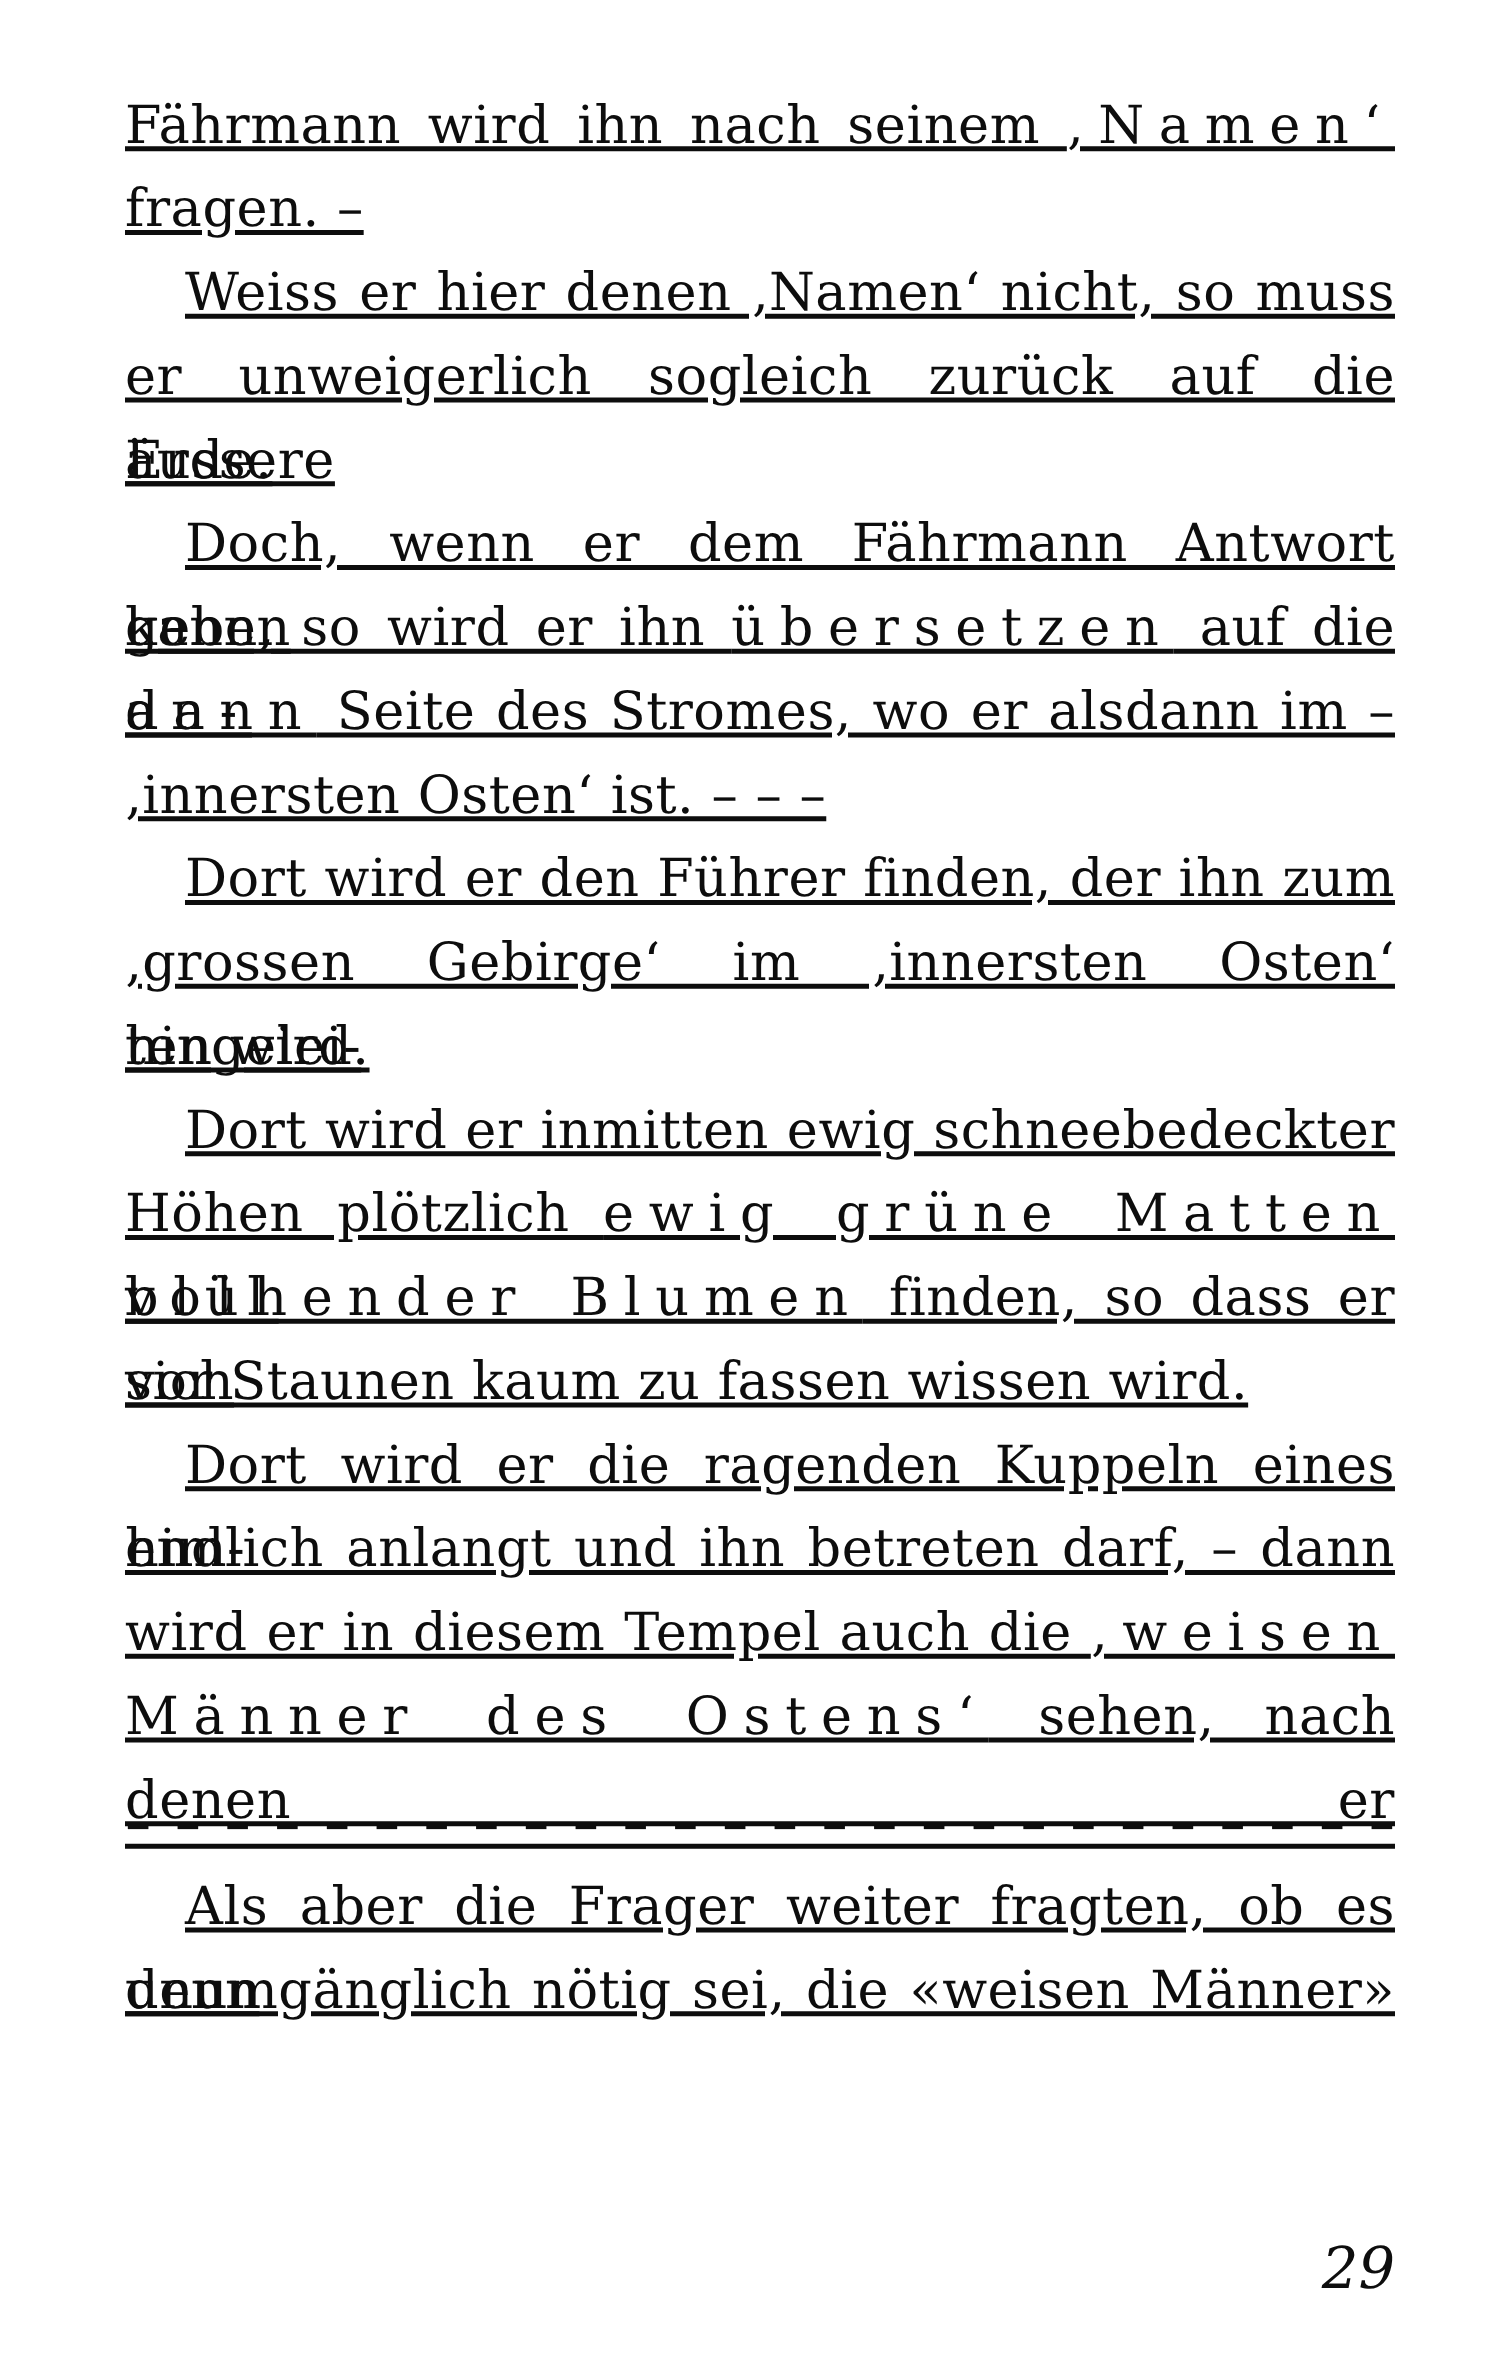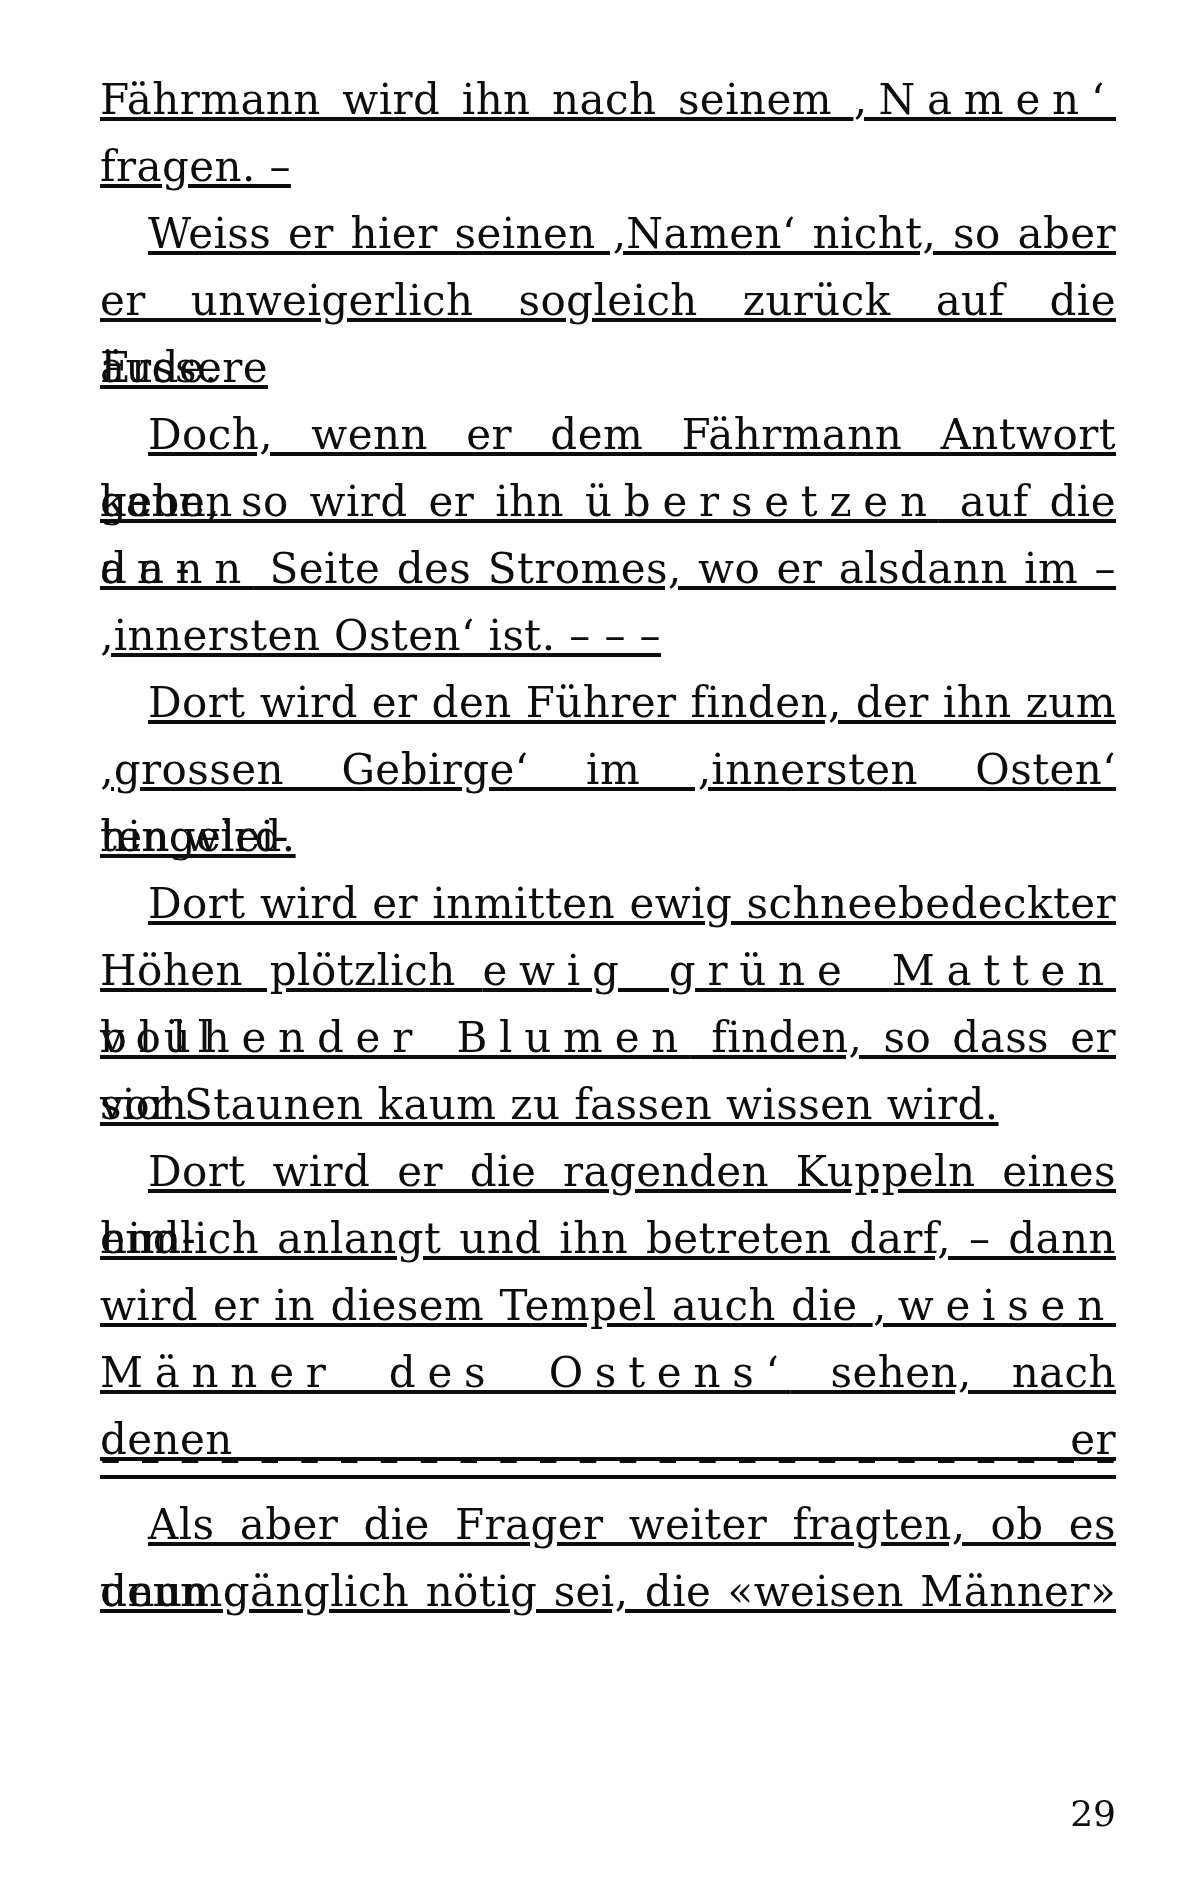--- a/index.html
+++ b/index.html
@@ -45,32 +45,33 @@
   }
   .dashrow {
     margin-top: 18px;
     font-weight: bold;
     letter-spacing: 0;
   }
   .pagenum {
     position: absolute;
     top: 1784px;
     right: 84px;
-    font-size: 36px;
+    font-size: 46px;
     line-height: 60px;
+    font-style: italic;
   }
 </style>
 </head>
 <body>
 
 <div class="page">
   <div class="column">
       <div class="line j"><span class="seg">Fährmann wird ihn nach seinem </span><span class="sp">‚Namen‘</span></div>
       <div class="line"><span class="seg">fragen. –</span></div>
-      <div class="line j ind"><span class="seg">Weiss er hier seinen ‚Namen‘ nicht, so aber</span></div>
+      <div class="line j ind"><span class="seg">Weiss er hier denen ‚Namen‘ nicht, so muss</span></div>
       <div class="line j"><span class="seg">er unweigerlich sogleich zurück auf die äussere</span></div>
       <div class="line"><span class="seg">Erde.</span></div>
       <div class="line j ind"><span class="seg">Doch, wenn er dem Fährmann Antwort geben</span></div>
       <div class="line j"><span class="seg">kann, so wird er ihn </span><span class="sp">übersetzen</span><span class="seg"> auf die </span><span class="sp">an-</span></div>
       <div class="line j"><span class="sp">dann</span><span class="seg"> Seite des Stromes, wo er alsdann im –</span></div>
       <div class="line"><span class="seg">‚innersten Osten‘ ist. – – –</span></div>
       <div class="line j ind"><span class="seg">Dort wird er den Führer finden, der ihn zum</span></div>
       <div class="line j"><span class="seg">‚grossen Gebirge‘ im ‚innersten Osten‘ hingelei-</span></div>
       <div class="line"><span class="seg">ten wird.</span></div>
       <div class="line j ind"><span class="seg">Dort wird er inmitten ewig schneebedeckter</span></div>

